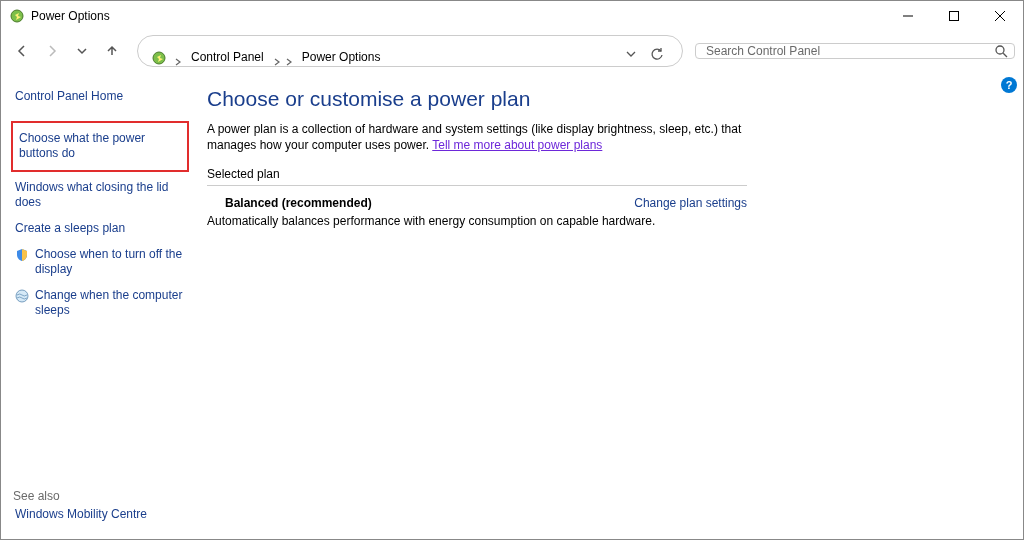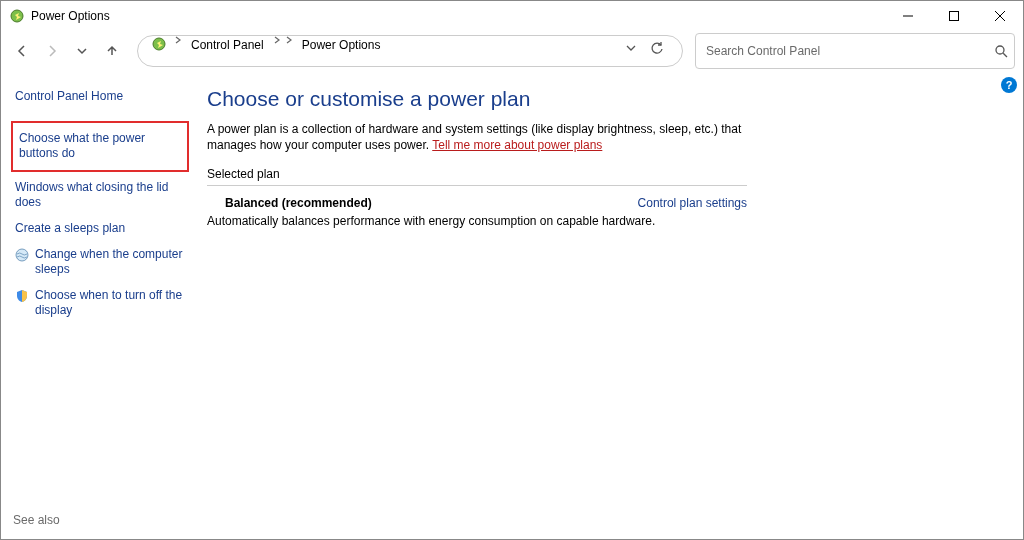--- a/index.html
+++ b/index.html
@@ -39,33 +39,33 @@
       width:26px; height:26px; display:flex; align-items:center; justify-content:center;
       color:#555; border-radius:4px;
     }
     .nav-btn.disabled { color:#bbb; }
     .address-bar {
       flex:1;
       height:32px;
       border:1px solid #ccc;
       border-radius:16px;
       display:flex;
-      align-items:flex-start;
+      align-items:flex-end;
       padding:0 13px;
       gap:2px;
       margin-left:8px;
     }
     .crumb {
       color:#000; padding:2px 6px; border-radius:3px; white-space:nowrap;
     }
     .crumb-sep { color:#666; padding:0 1px; font-size:10px; }
     .addr-spacer { flex:1; }
     .addr-icon { width:24px; height:24px; display:flex; align-items:center; justify-content:center; color:#555; }
     .search-box {
-      width:320px; height:36px;
+      width:320px; height:16px;
       border:1px solid #ccc; border-radius:4px;
       margin-left:8px; position:relative;
       display:flex; align-items:center;
     }
     .search-input {
       border:none; outline:none;
       width:100%; height:100%; padding:0 28px 0 10px;
       font-size:12px; font-family:inherit;
       background:transparent; color:#000;
     }
@@ -115,21 +115,21 @@
       font-size:21px;
       font-weight:400;
       margin-bottom:10px;
     }
     .main-desc {
       color:#000;
       line-height:1.35;
       max-width:540px;
       margin-bottom:14px;
     }
-    .inline-link { color:#b91c1c; text-decoration:underline; cursor:pointer; }
+    .inline-link { color:#6d28d9; text-decoration:underline; cursor:pointer; }
     .section-label {
       color:#000;
       margin-bottom:4px;
     }
     .section-hr {
       border:none; border-top:1px solid #ccc;
       max-width:540px;
       margin-bottom:10px;
     }
     .plan-row {
@@ -271,51 +271,54 @@
     </div>
     <div class="side-link">
       <span class="side-link-text">Windows what closing the lid does</span>
     </div>
     <div class="side-link">
       <span class="side-link-text">Create a sleeps plan</span>
     </div>
     <div class="side-link">
       <span class="side-icon">
         <svg viewBox="0 0 14 14" width="14" height="14">
+          <path d="M7 1 L12 3 V7 C12 10 9.5 12.5 7 13 C4.5 12.5 2 10 2 7 V3 Z" fill="#3e8be8"></path>
+          <path d="M7 1 L12 3 V7 C12 10 9.5 12.5 7 13 V1 Z" fill="#f8c24a"></path>
+        </svg>
+      </span>
+      <span class="side-link-text">Choose when to turn off the display</span>
+    </div>
+    <div class="side-link">
+      <span class="side-icon">
+        <svg viewBox="0 0 14 14" width="14" height="14">
           <circle cx="7" cy="7" r="6" fill="#d5e9f7" stroke="#5a88b0" stroke-width="0.8"></circle>
           <path d="M2 6 Q5 4 7 6 T12 6" fill="none" stroke="#5a88b0" stroke-width="0.7"></path>
           <path d="M2 9 Q5 7 7 9 T12 9" fill="none" stroke="#5a88b0" stroke-width="0.7"></path>
         </svg>
       </span>
       <span class="side-link-text">Change when the computer sleeps</span>
     </div>
-    <div class="side-link">
-      <span class="side-icon">
-        <svg viewBox="0 0 14 14" width="14" height="14">
-          <path d="M7 1 L12 3 V7 C12 10 9.5 12.5 7 13 C4.5 12.5 2 10 2 7 V3 Z" fill="#3e8be8"></path>
-          <path d="M7 1 L12 3 V7 C12 10 9.5 12.5 7 13 V1 Z" fill="#f8c24a"></path>
-        </svg>
-      </span>
-      <span class="side-link-text">Choose when to turn off the display</span>
-    </div>
 
     <div class="see-also">
       <div class="see-also-label">See also</div>
+      <div class="side-link">
+        <span class="side-link-text">Windows Mobility Centre</span>
+      </div>
     </div>
   </div>
 
   <div class="main">
     <div class="help-badge">
       ?
     </div>
     <div class="main-heading">Choose or customise a power plan</div>
     <div class="main-desc">
       <span>A power plan is a collection of hardware and system settings (like display brightness, sleep, etc.) that manages how your computer uses power. </span><span class="inline-link">Tell me more about power plans</span>
     </div>
     <div class="section-label">Selected plan</div>
     <hr class="section-hr">
     <div class="plan-row">
       <span class="plan-name">Balanced (recommended)</span>
-      <span class="plan-link">Control plan settings</span>
+      <span class="plan-link">Change plan settings</span>
     </div>
     <div class="plan-desc">Automatically balances performance with energy consumption on capable hardware.</div>
   </div>
 </div>
 
 </body></html>

